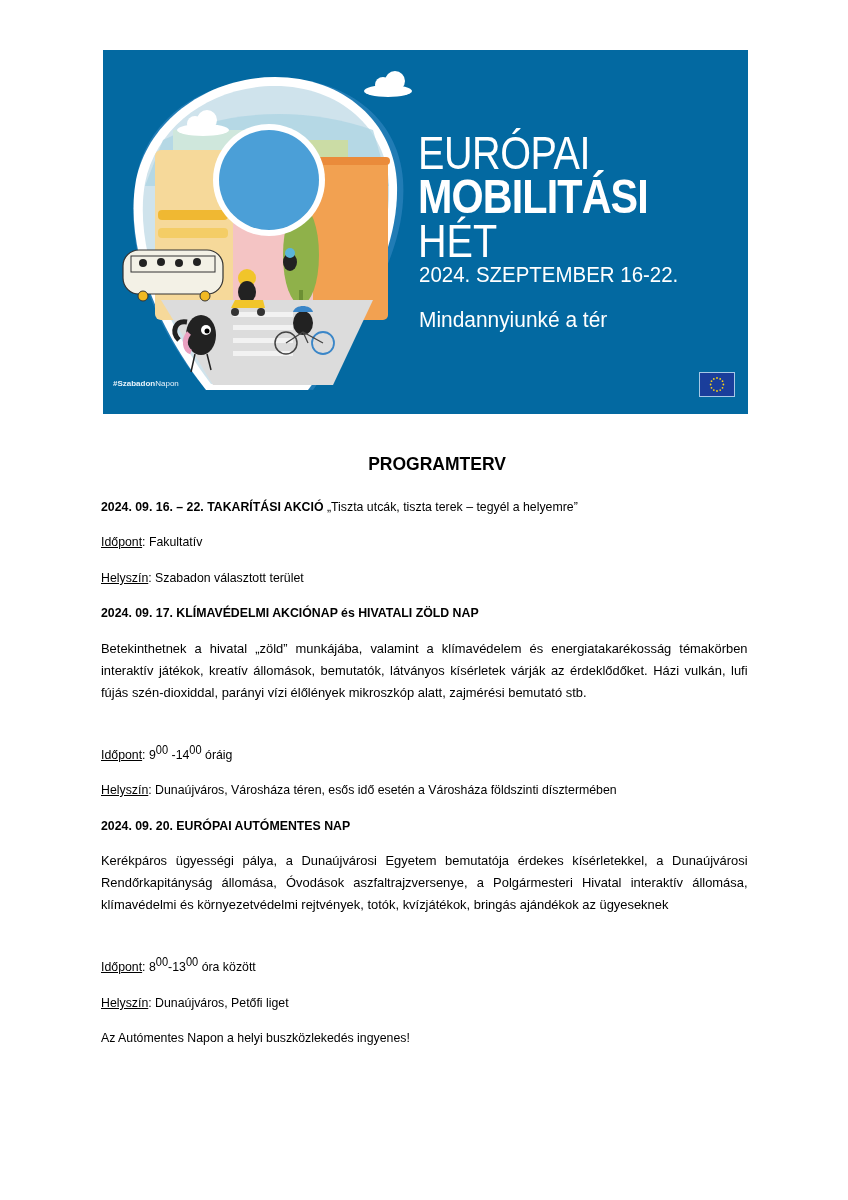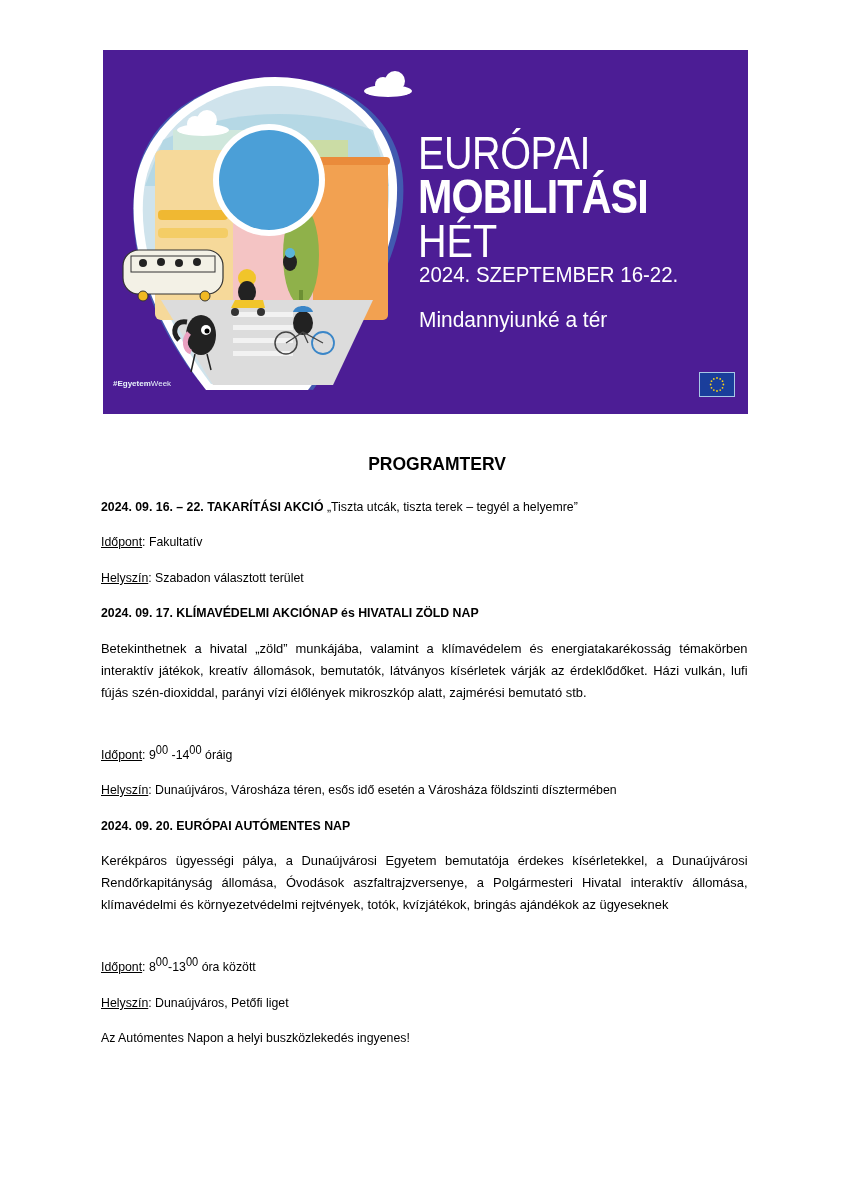--- a/index.html
+++ b/index.html
@@ -1,21 +1,21 @@
 <!DOCTYPE html>
 <html><head>
 <meta charset="utf-8">
 <style>
   html, body { margin: 0; padding: 0; background: #ffffff; }
   body { width: 848px; height: 1200px; position: relative; overflow: hidden;
          font-family: "Liberation Sans", sans-serif; color: #000; }
 
   
   .banner { position: absolute; left: 103px; top: 50px; width: 645px; height: 364px;
-            background: #4c1d95; overflow: hidden; }
+            background: #0369a1; overflow: hidden; }
   .banner svg.art { position: absolute; left: 0; top: 0; }
   .b-title { position: absolute; left: 315px; color: #fff; line-height: 1; white-space: nowrap; }
   .b-line1 { top: 80px; font-size: 46px; font-weight: 300; letter-spacing: -0.5px; transform: scaleX(0.86); transform-origin: left top; }
   .b-line2 { top: 123px; font-size: 48px; font-weight: 700; letter-spacing: -1px; transform: scaleX(0.86); transform-origin: left top; }
   .b-line3 { top: 168px; font-size: 46px; font-weight: 300; transform: scaleX(0.86); transform-origin: left top; }
   .b-date { position: absolute; left: 316px; top: 212px; font-size: 22px; color: #fff; white-space: nowrap; transform: scaleX(0.93); transform-origin: left top; }
   .b-slogan { position: absolute; left: 316px; top: 257px; font-size: 22px; color: #fff; white-space: nowrap; transform: scaleX(0.95); transform-origin: left top; }
   .b-hashtag { position: absolute; left: 10px; top: 329px; font-size: 8px; color: #e8f3fb; white-space: nowrap; }
   .b-hashtag b { font-weight: 700; }
   .eu-flag { position: absolute; left: 596px; top: 322px; width: 34px; height: 23px; background: #1a3e9b;
@@ -106,21 +106,21 @@
     <path d="M84 272 C 72 270, 68 282, 76 290" stroke="#222" stroke-width="5" fill="none"></path>
     <path d="M86 283 C 80 290, 82 300, 88 302" stroke="#e9a0c0" stroke-width="5" fill="none"></path>
     <path d="M92 304 L 88 322 M104 304 L 108 320" stroke="#222" stroke-width="1.5"></path>
   </svg>
 
   <div class="b-title b-line1">EURÓPAI</div>
   <div class="b-title b-line2">MOBILITÁSI</div>
   <div class="b-title b-line3">HÉT</div>
   <div class="b-date">2024. SZEPTEMBER 16-22.</div>
   <div class="b-slogan">Mindannyiunké a tér</div>
-  <div class="b-hashtag"><b>#Egyetem</b><span>Week</span></div>
+  <div class="b-hashtag"><b>#Szabadon</b><span>Napon</span></div>
   <div class="eu-flag">
     <svg width="34" height="23" viewBox="0 0 34 23">
       <g fill="#f7d117">
         <circle cx="17" cy="5" r="0.9"></circle>
           <circle cx="20.2" cy="5.9" r="0.9"></circle>
           <circle cx="22.5" cy="8.2" r="0.9"></circle>
         <circle cx="23.4" cy="11.5" r="0.9"></circle>
           <circle cx="22.5" cy="14.8" r="0.9"></circle>
           <circle cx="20.2" cy="17.1" r="0.9"></circle>
         <circle cx="17" cy="18" r="0.9"></circle>

